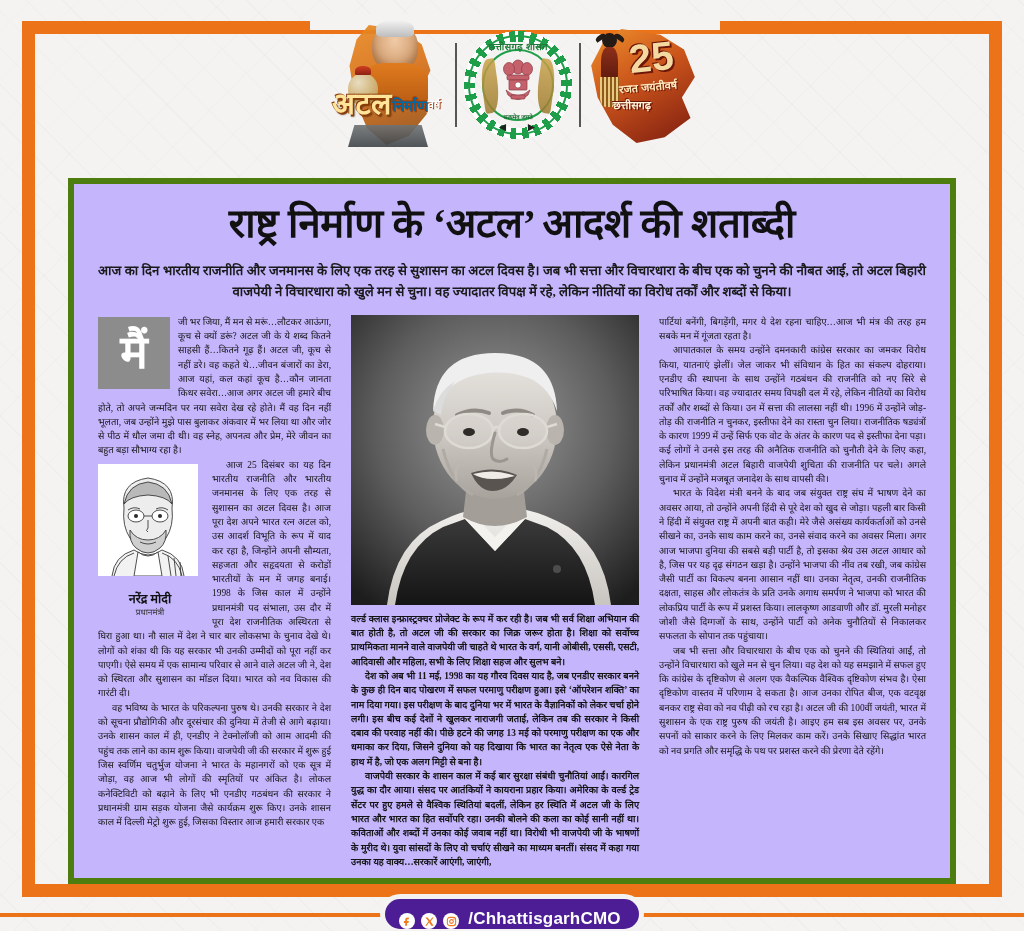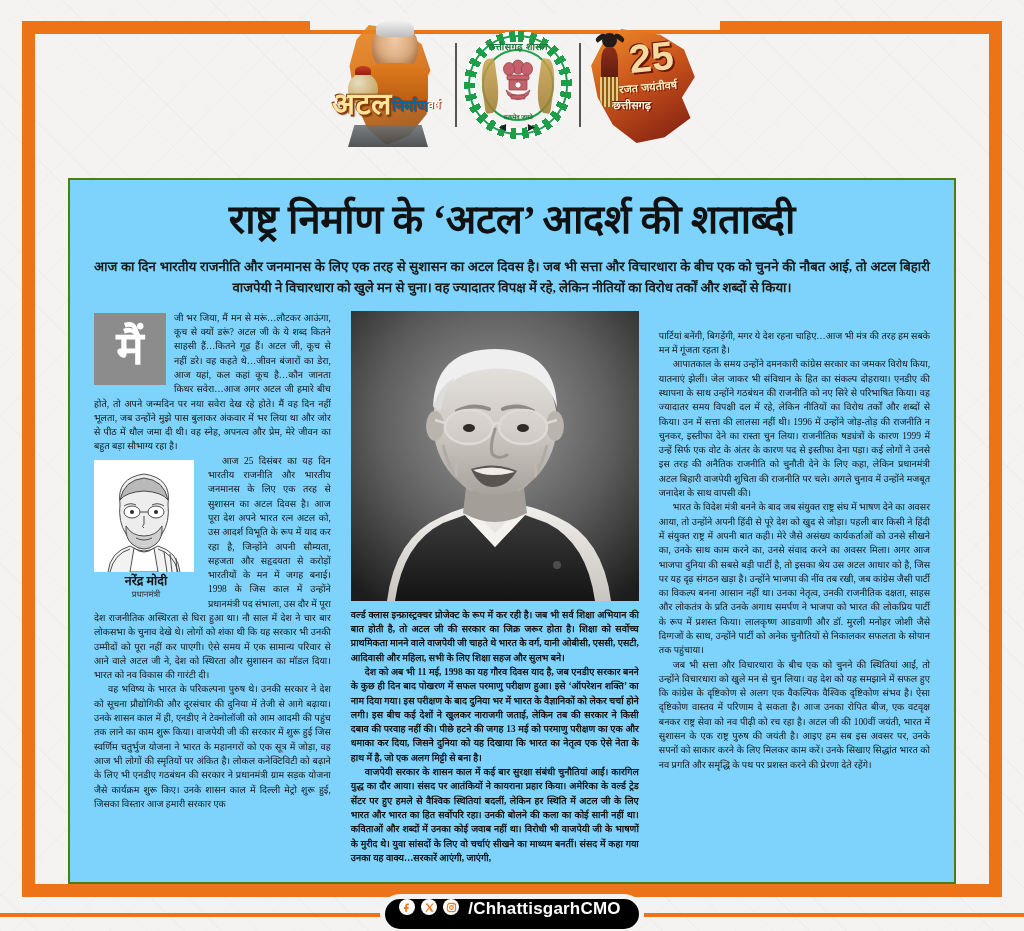--- a/index.html
+++ b/index.html
@@ -209,22 +209,22 @@
   .rj-fig .tassel { position:absolute; left:3px; top:44px; width:19px; height:30px;
     background: repeating-linear-gradient(90deg,#e8c97f 0 2px, #8d5a1c 2px 4px); border-radius: 0 0 30% 30%; }
 
   
   .article-card {
     position: absolute;
     left: 68px;
     top: 178px;
     width: 888px;
     height: 706px;
-    background: #7dd3fc;
-    border: 2px solid #4d7c0f;
+    background: #c4b5fd;
+    border: 6px solid #4d7c0f;
     z-index: 3;
     overflow: hidden;
   }
 
   .headline {
     text-align: center;
     font-family: "Liberation Serif", "DejaVu Serif", serif;
     font-weight: 700;
     font-size: 40px;
     color: #111111;
@@ -254,21 +254,21 @@
     position: relative;
     padding: 0 10px;
     font-size: 9.4px;
     line-height: 1.52;
     color: #141414;
     text-align: justify;
     font-family: "Liberation Serif", "DejaVu Serif", serif;
   }
   .col-1 { width: 268px; }
   .col-2 { width: 312px; font-weight: bold; }
-  .col-3 { width: 304px; margin-top: 18px; }
+  .col-3 { width: 304px; }
 
   .col p { margin: 0 0 0 0; text-indent: 14px; }
   .col p.noind { text-indent: 0; }
 
   
   .dropcap {
     float: left;
     width: 72px;
     height: 72px;
     margin: 2px 8px 2px 0;
@@ -291,21 +291,21 @@
   }
   .author-photo {
     width: 100px; height: 112px;
     background:
       radial-gradient(ellipse at 50% 26%, #f2f2f2 0%, #d8d8d8 42%, #bdbdbd 60%, #ffffff 61%, #ffffff 100%);
     position: relative;
     overflow: hidden;
   }
   .author-photo svg { position:absolute; inset:0; width:100%; height:100%; }
   .author-name {
-    font-weight: 700; font-size: 12.5px; color: #111; margin-top: 3px; line-height: 1.1;
+    font-weight: 700; font-size: 12.5px; color: #111; margin-top: 17px; line-height: 1.1;
   }
   .author-role { font-size: 8.4px; color: #333; margin-top: 1px; }
 
   
   .lead-photo {
     width: 288px; height: 290px;
     margin: 0 auto 7px;
     display: block;
     position: relative;
     overflow: hidden;
@@ -331,26 +331,26 @@
     z-index: 5;
     display: flex;
     align-items: center;
     justify-content: center;
   }
   .social-rule {
     position: absolute; left: 0; right: 0; top: 16px; height: 4px; background: #ED7318;
   }
   .social-pill {
     position: relative;
-    background: #000000;
+    background: #4c1d95;
     border-radius: 18px;
     height: 30px;
     padding: 0 18px 0 14px;
     display: flex;
-    align-items: flex-start;
+    align-items: flex-end;
     gap: 6px;
     z-index: 2;
     box-shadow: 0 0 0 5px #f4f3f1;
   }
   .social-icon {
     width: 16px; height: 16px; border-radius: 50%;
     background: #fff;
     display: flex; align-items: center; justify-content: center;
     color: #F07A1E;
     font-family: "Liberation Sans", sans-serif;

